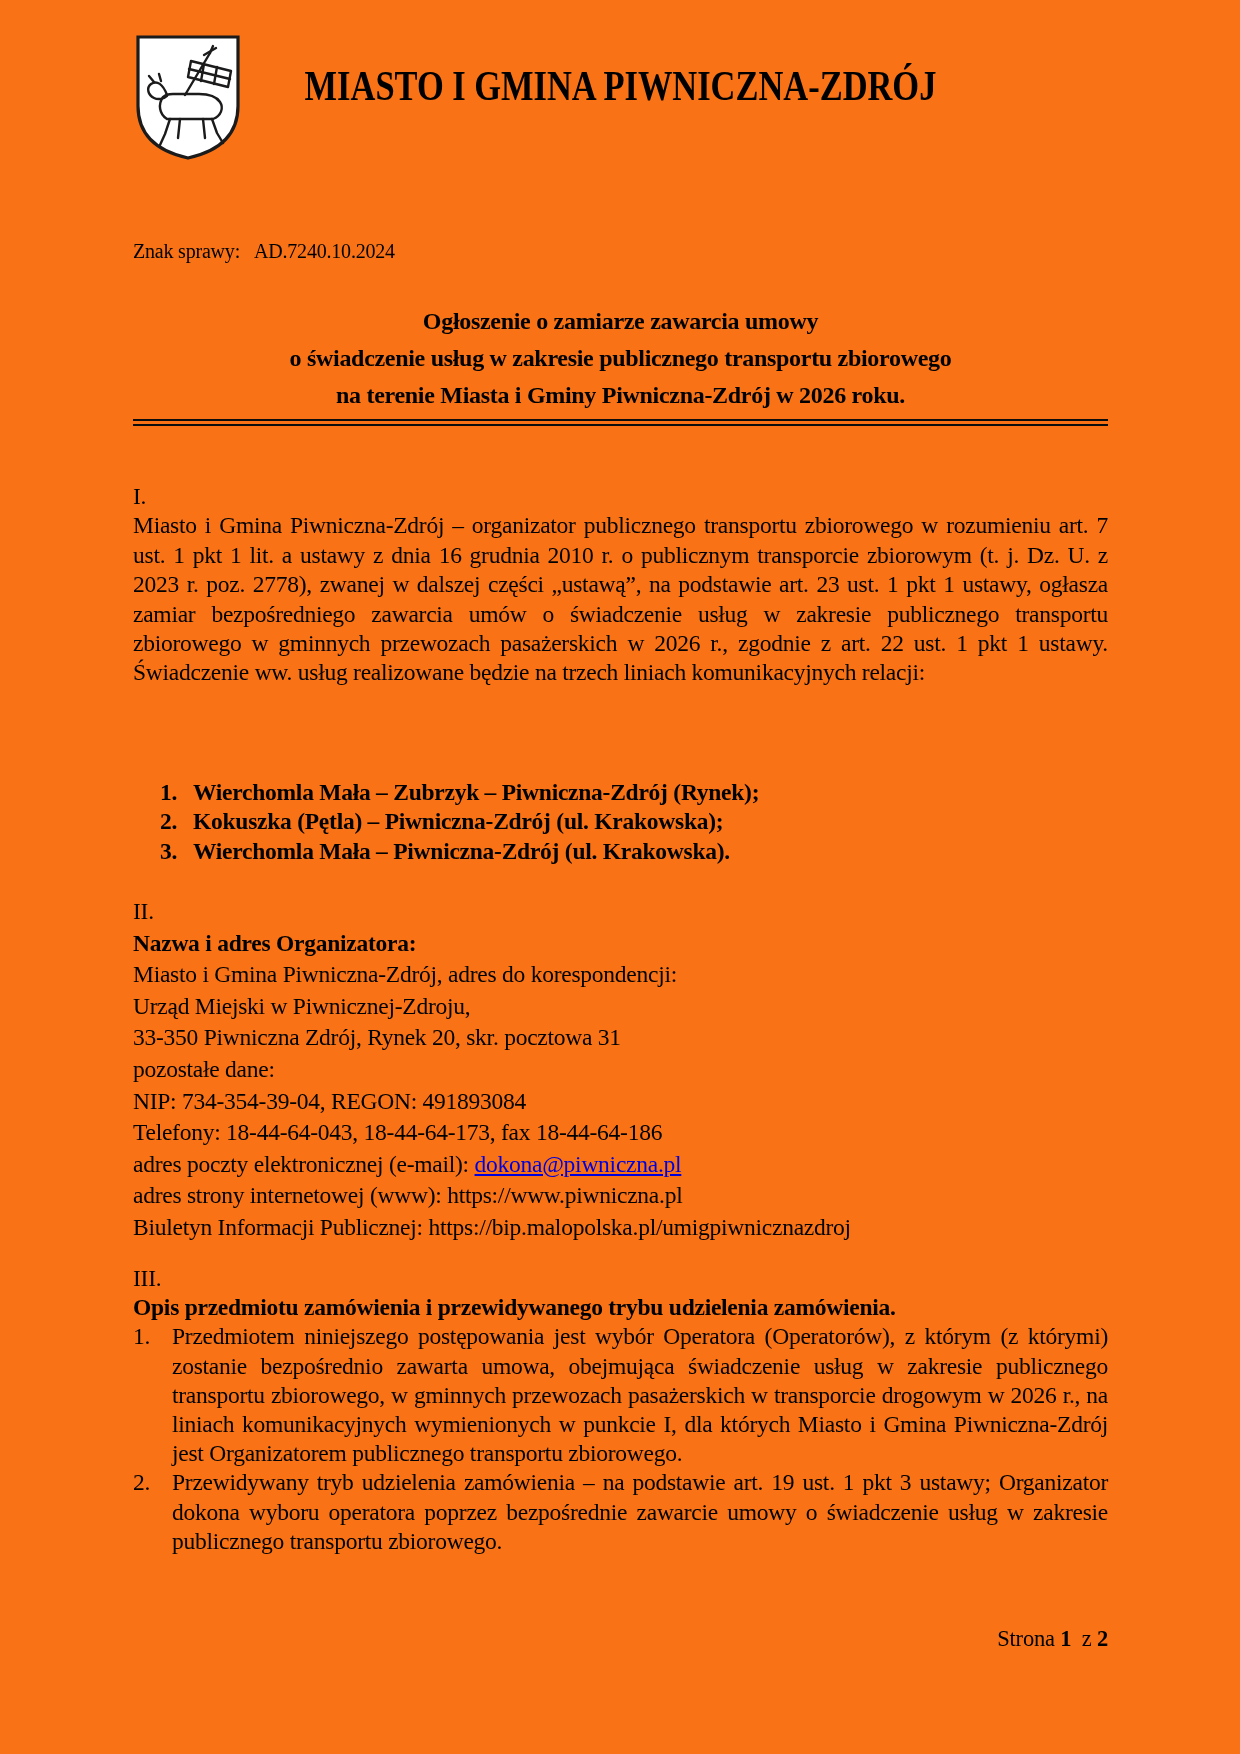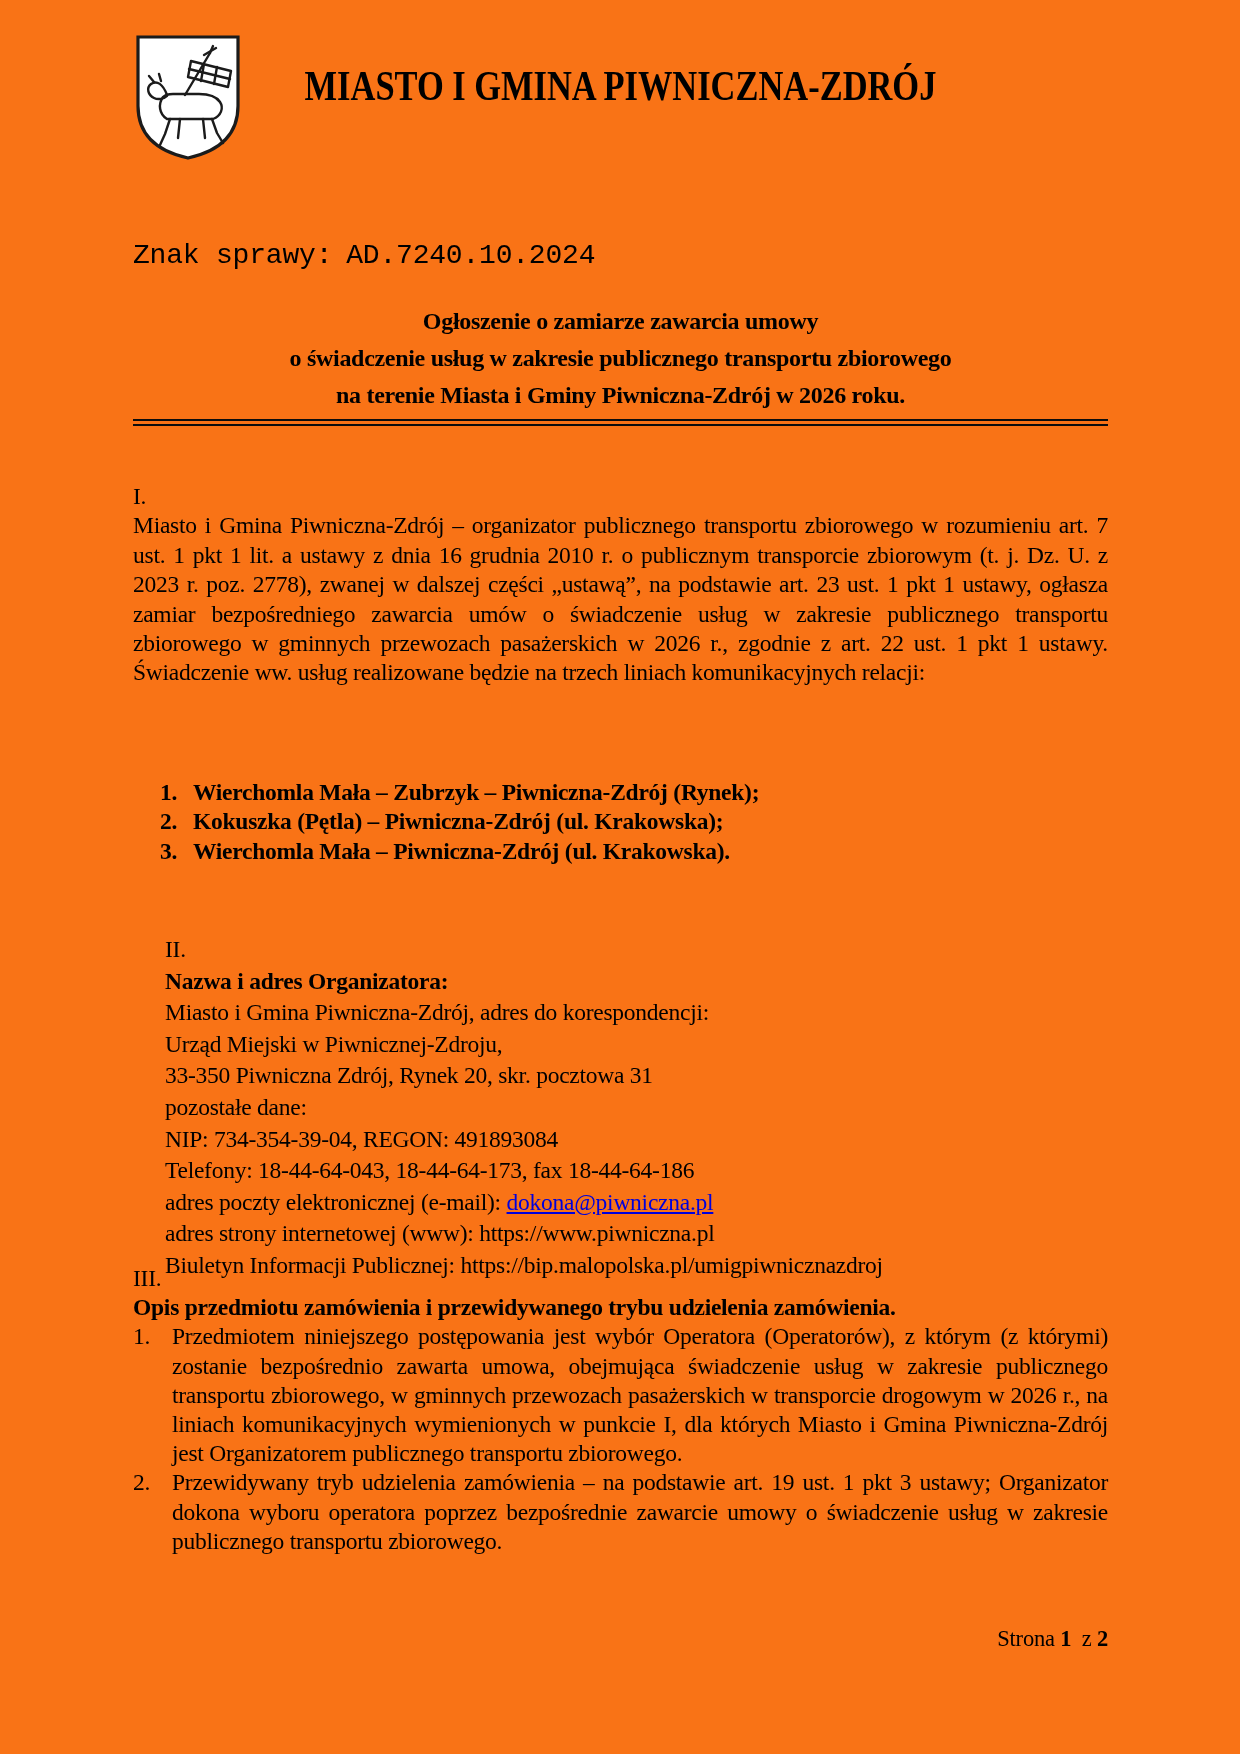--- a/index.html
+++ b/index.html
@@ -15,42 +15,42 @@
   .coat { position:absolute; left:133px; top:34px; width:110px; height:127px; }
   .org-name {
     position:absolute; left:133px; top:62px; width:975px;
     text-align:center;
     font-size:42px; font-weight:bold; letter-spacing:0px;
     transform:scaleX(0.82); transform-origin:50% 50%;
     white-space:nowrap;
     margin:0;
   }
   
-  .case-ref { position:absolute; left:133px; top:240px; font-size:28px; letter-spacing:-0.2px;font-family:Liberation Mono, monospace; }
+  .case-ref { position:absolute; left:133px; top:240px; font-size:20px; letter-spacing:-0.2px; }
   .case-ref .val { margin-left:14px; }
   
   .doc-title {
     position:absolute; left:133px; top:303px; width:975px;
     text-align:center; font-weight:bold; font-size:24px; line-height:37px;
     letter-spacing:-0.3px;
   }
   .rule {
     position:absolute; left:133px; top:419px; width:975px;
     height:3px;
     border-top:2px solid #0d0d0d; border-bottom:2px solid #0d0d0d;
   }
   
   .body-text { font-size:23.5px; line-height:29.4px; letter-spacing:-0.25px; }
   .sec1 { position:absolute; left:133px; top:482px; width:975px; }
   .sec-num { margin:0 0 0 0; }
   .para { margin:0; text-align:justify; }
   .routes { position:absolute; left:133px; top:778px; width:975px; font-weight:bold; }
   .route { display:flex; padding-left:27px; line-height:29.4px; }
   .route .r-num { width:24px; flex:0 0 auto; margin-right:9px; text-align:left; }
-  .sec2 { position:absolute; left:133px; top:934px; width:975px; line-height:31.6px;margin-left:32px; }
+  .sec2 { position:absolute; left:133px; top:896px; width:975px; line-height:31.6px; }
   .sec2 .heading { font-weight:bold; }
   .addr-line { white-space:nowrap; }
   .email-link { color:#0000dd; text-decoration:underline; cursor:pointer; }
   .sec3 { position:absolute; left:133px; top:1264px; width:975px; line-height:29.2px; }
   .sec3 .heading { font-weight:bold; }
   .num-item { display:flex; }
   .num-item .n { flex:0 0 39px; }
   .num-item .t { flex:1 1 auto; text-align:justify; margin:0; }
   
   .footer {

